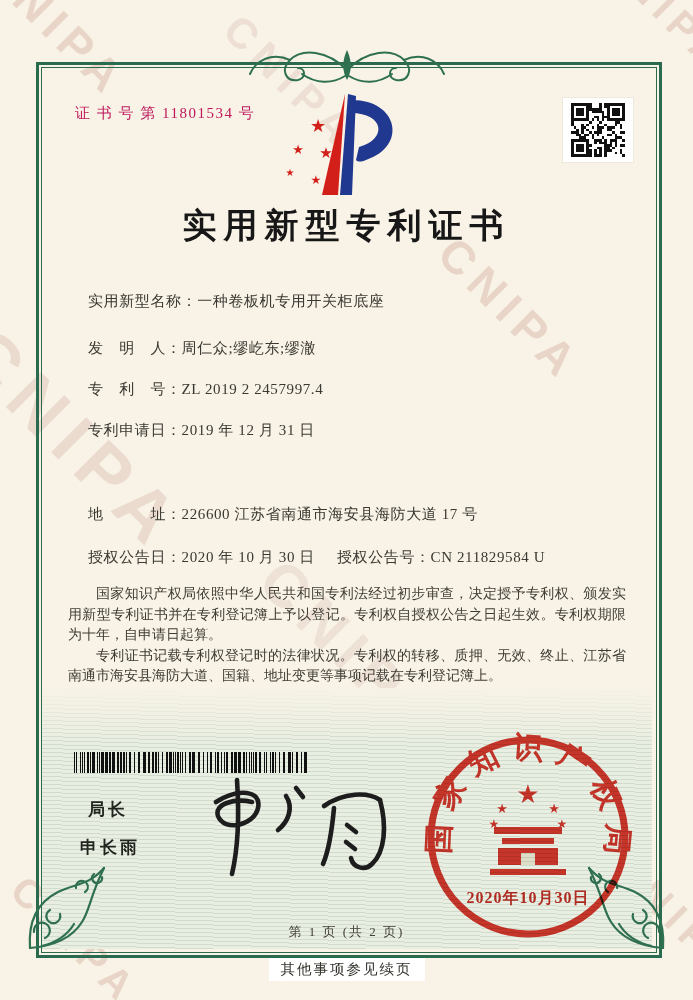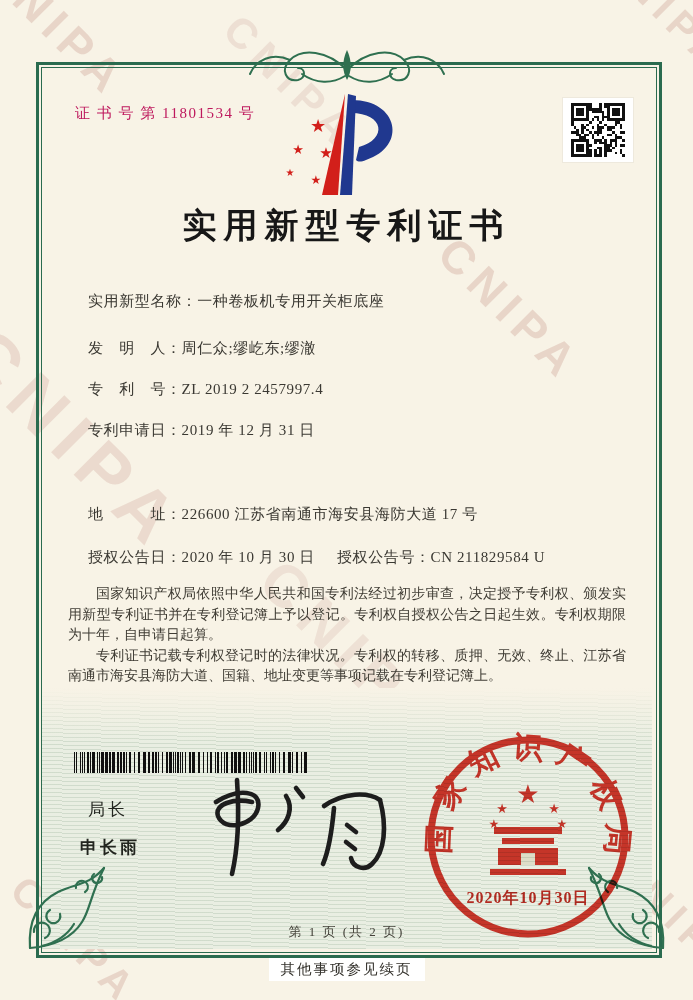--- a/index.html
+++ b/index.html
@@ -43,21 +43,21 @@
   .r1{top:292px;} .r2{top:339px;} .r3{top:380px;} .r4{top:421px;} .r5{top:462px;} .r6{top:505px;} .r7{top:548px;}
   .field-second{position:absolute;left:249px;top:0;}
   .r7{width:560px;}
   
   .body-text{position:absolute;left:68px;top:584px;width:558px;z-index:3;font-size:14px;
              line-height:20.5px;text-align:justify;color:#3f3c34;}
   .body-text p{margin:0;text-indent:2em;}
   
   .barcode{position:absolute;left:74px;top:752px;width:238px;height:21px;z-index:4;}
   .director-title{position:absolute;left:88px;top:798px;z-index:4;font-size:17px;letter-spacing:3px;
-      font-family:"Liberation Sans","DejaVu Sans",sans-serif;font-weight:400;color:#22251f;}
+      font-family:"Liberation Sans","DejaVu Sans",sans-serif;font-weight:700;color:#22251f;}
   .director-name{position:absolute;left:80px;top:836px;z-index:4;font-size:17px;letter-spacing:3px;
       font-family:"Liberation Sans","DejaVu Sans",sans-serif;font-weight:600;color:#22251f;}
   .signature{position:absolute;left:182px;top:770px;width:225px;height:110px;z-index:4;}
   .seal{position:absolute;left:422px;top:731px;width:212px;height:212px;z-index:5;opacity:.93;mix-blend-mode:multiply;}
   .page-info{position:absolute;left:0;top:923px;width:693px;text-align:center;z-index:4;
              font-size:13px;letter-spacing:2px;color:#44423a;}
   .cont-note{position:absolute;left:0;top:958px;width:693px;text-align:center;z-index:4;}
   .cont-note span{display:inline-block;background:#fff;padding:2px 12px;font-size:14.5px;
                   letter-spacing:2px;color:#33312b;}
 </style>

